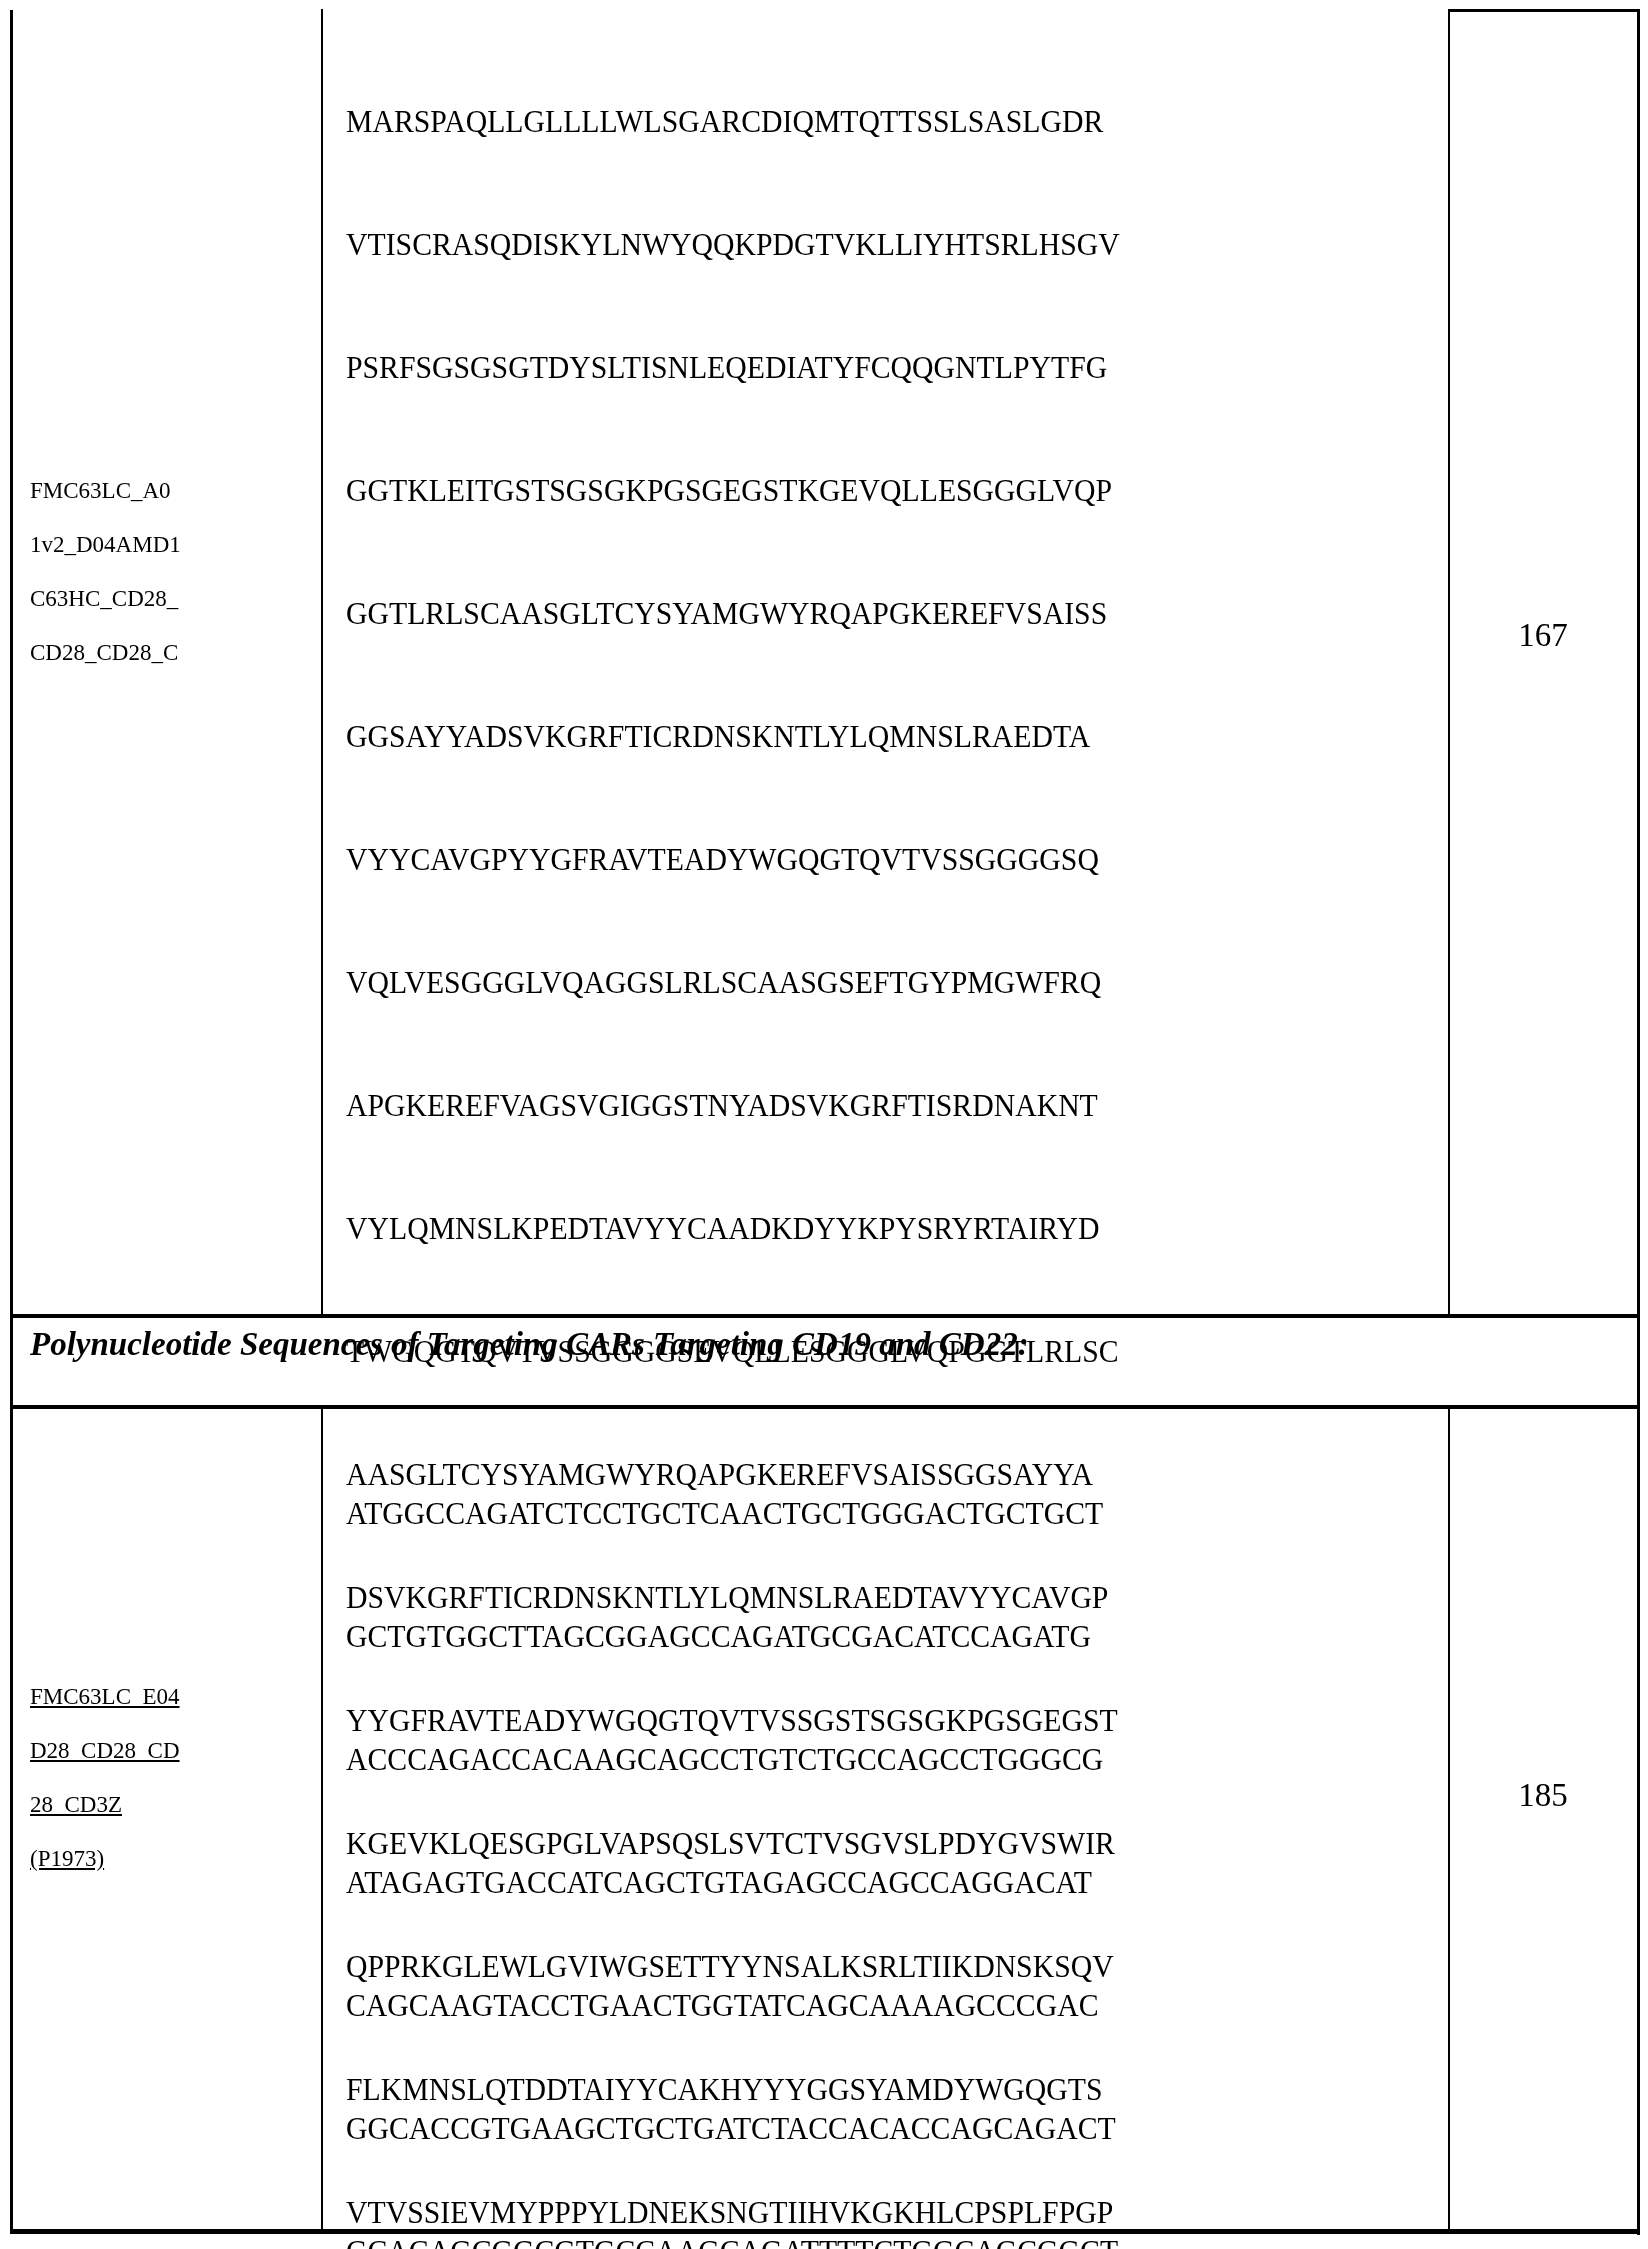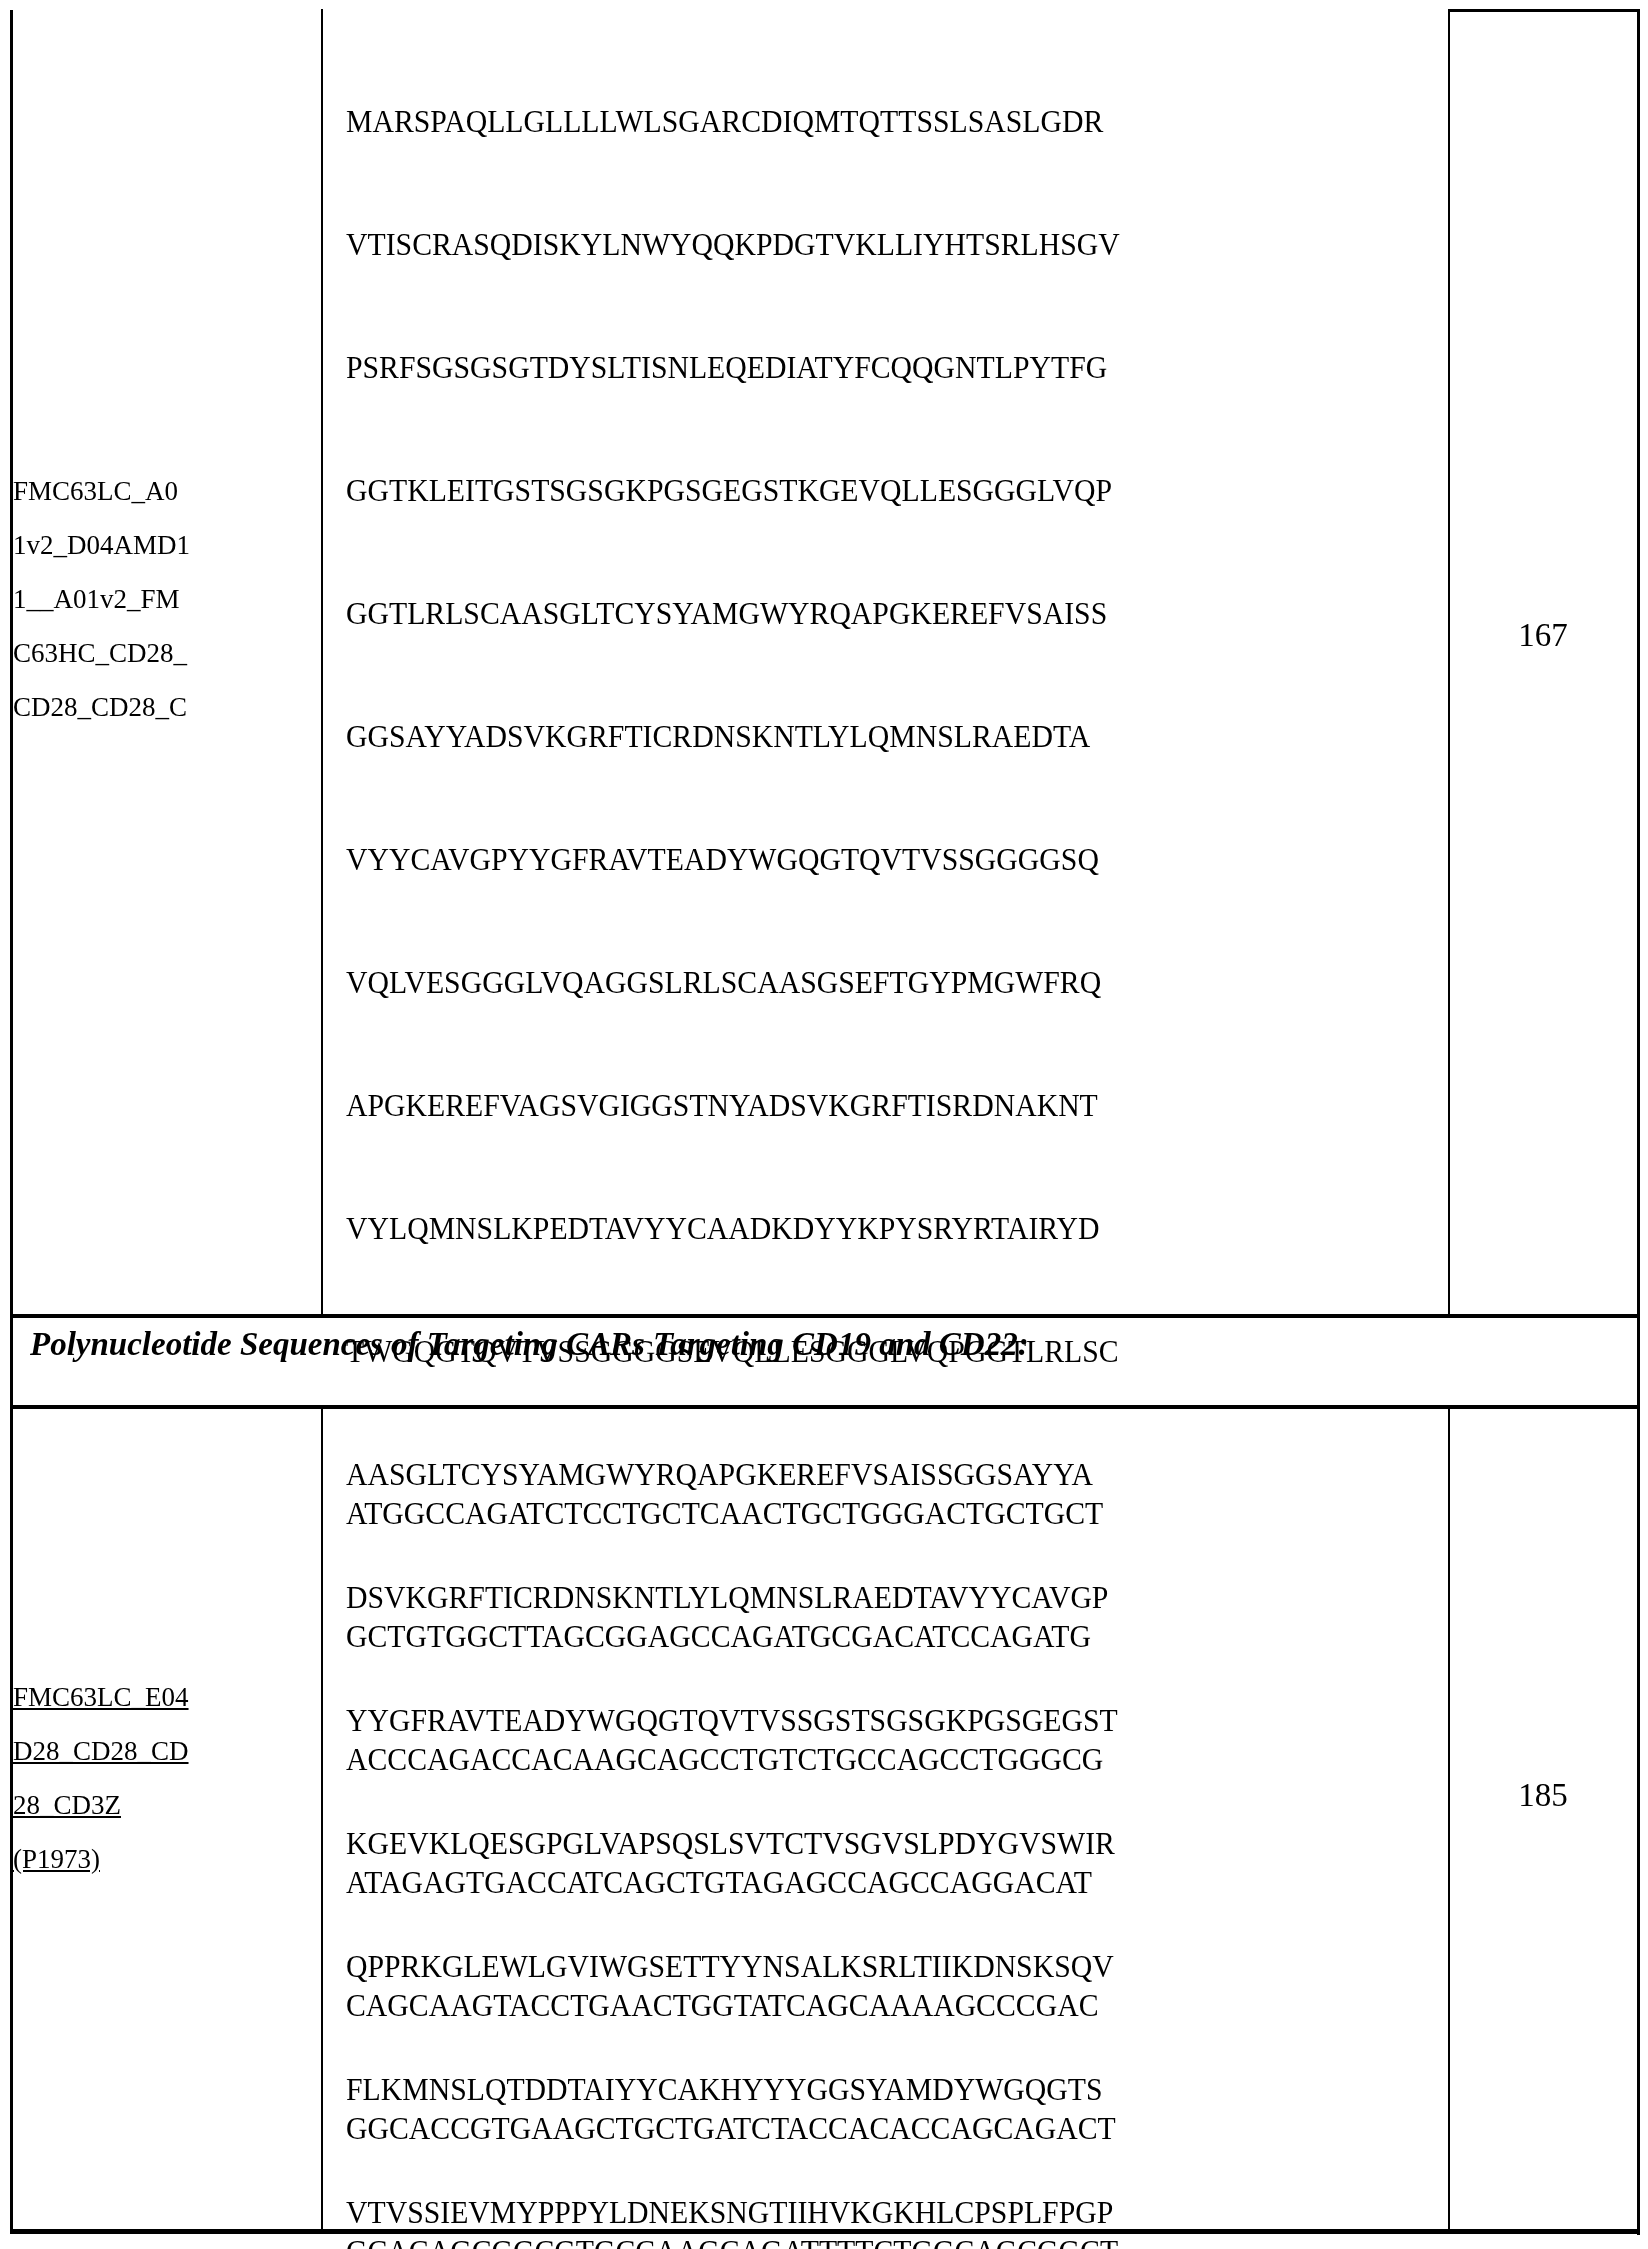--- a/index.html
+++ b/index.html
@@ -1,21 +1,21 @@
 <!DOCTYPE html>
 <html style="font-size:13.7px"><head>
 <meta charset="utf-8">
 <style>
   html, body { margin: 0; padding: 0; background: #ffffff; }
   body { width: 1649px; height: 2250px; position: relative; overflow: hidden;
          font-family: "Liberation Serif", "DejaVu Serif", serif; color: #000; }
   .vline { position: absolute; background: #000; width: 2.6px; }
   .hline { position: absolute; background: #000; height: 4.3px; }
   .cell { position: absolute; box-sizing: border-box; }
-  .label { font-size: 27px; line-height: 54px; }
+  .label { font-size: 23px; line-height: 54px; padding-left: 17px; }
   .seq { font-size: 32px; line-height: 41px; padding-left: 21.5px; white-space: pre; letter-spacing: 0px; }
   .seq .line { display: block; height: 41px; transform: scaleX(0.93); transform-origin: left center; }
   .num { font-size: 33px; text-align: center; }
   .section { font-size: 33px; font-weight: bold; font-style: italic; padding-left: 17px; }
 </style>
 </head>
 <body>
 
 <div class="vline" style="left:10.3px; top:10.3px; height:2224px;"></div>
 <div class="vline" style="left:321px; top:8.6px; height:1308px; width:1.7px;"></div>
@@ -26,21 +26,20 @@
 <div class="hline" style="left:10.3px; top:1314px; width:1629px;"></div>
 <div class="hline" style="left:10.3px; top:1405px; width:1629px;"></div>
 
 <div class="vline" style="left:321px; top:1409px; height:821px; width:1.7px;"></div>
 <div class="vline" style="left:1448px; top:1409px; height:821px; width:1.7px;"></div>
 <div class="hline" style="left:10.3px; top:2229px; width:1629px; height:5.2px;"></div>
 
 <div class="cell label" style="left:13px; top:464px; width:305px;">
   <div>FMC63LC_A0</div>
   <div>1v2_D04AMD1</div>
-  <div>1__A01v2_FM</div>
   <div>C63HC_CD28_</div>
   <div>CD28_CD28_C</div>
 </div>
 
 <div class="cell seq" style="left:324px; top:19px; width:1124px;">
   <span class="line">MARSPAQLLGLLLLWLSGARCDIQMTQTTSSLSASLGDR</span>
   <span class="line">VTISCRASQDISKYLNWYQQKPDGTVKLLIYHTSRLHSGV</span>
   <span class="line">PSRFSGSGSGTDYSLTISNLEQEDIATYFCQQGNTLPYTFG</span>
   <span class="line">GGTKLEITGSTSGSGKPGSGEGSTKGEVQLLESGGGLVQP</span>
   <span class="line">GGTLRLSCAASGLTCYSYAMGWYRQAPGKEREFVSAISS</span>

